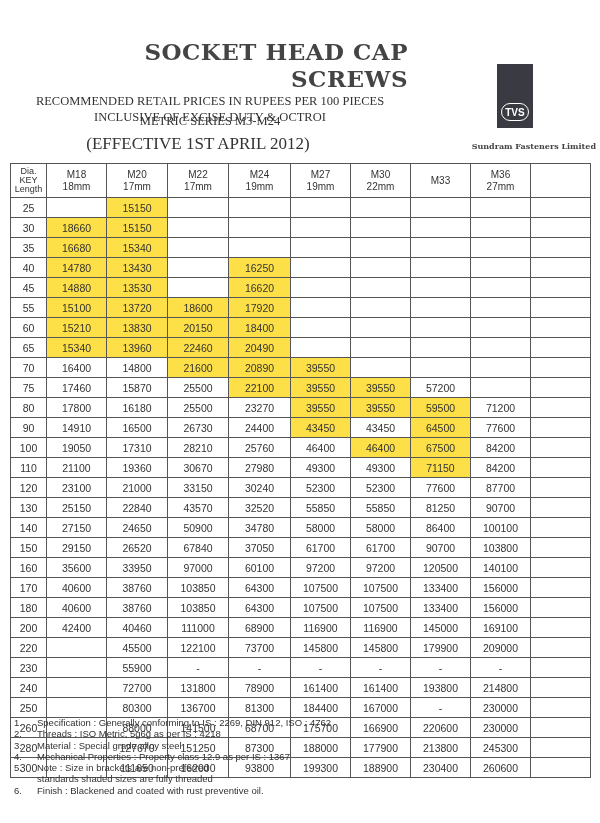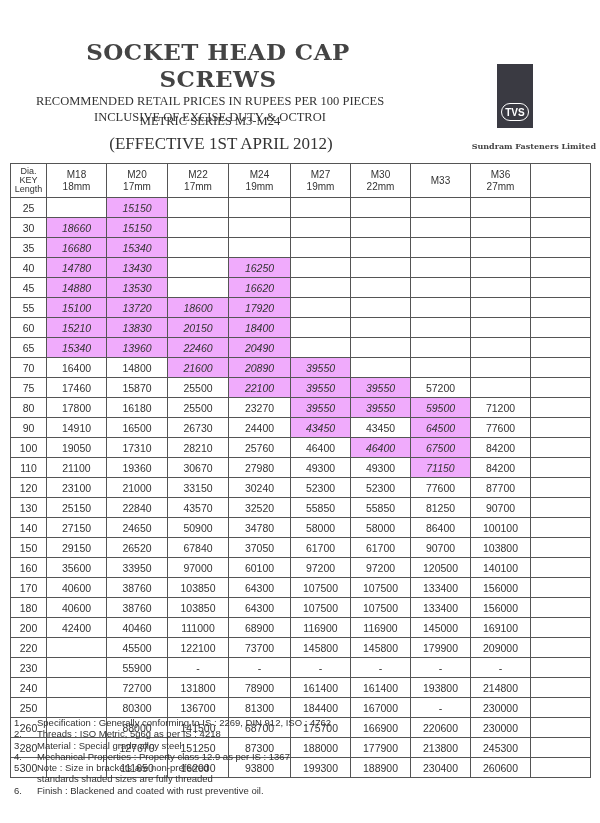--- a/index.html
+++ b/index.html
@@ -1,38 +1,38 @@
 <!DOCTYPE html>
 <html><head>
 <meta charset="utf-8">
 <style>
   html, body { margin:0; padding:0; background:#fff; }
   body { width:600px; height:823px; position:relative; overflow:hidden; color:#222; }
-  .title { position:absolute; left:28px; top:38px; width:380px; text-align:center;
+  .title { position:absolute; left:28px; top:38px; width:380px; text-align:right;
     font-family:"DejaVu Serif", serif; font-weight:bold; font-size:23px; letter-spacing:0.5px; color:#444; }
   .sub { position:absolute; left:0; width:420px; text-align:center;
     font-family:"Liberation Serif", serif; font-size:12.5px; color:#333; }
   .sub1 { top:78px;margin-top:36px; }
   .sub2 { top:94px; }
   .sub3 { top:110px; }
-  .effective { position:absolute; left:91px; top:134px; width:260px; text-align:center;
+  .effective { position:absolute; left:68px; top:134px; width:260px; text-align:center;
     font-family:"Liberation Serif", serif; font-size:17px; color:#333; }
   .logo { position:absolute; left:497px; top:64px; width:36px; height:64px; background:#3a3a42; }
   .logo-mark { position:absolute; left:4px; top:39px; width:28px; height:18px; border:1.5px solid #fff;
     border-radius:9px; color:#fff; font-family:"Liberation Sans", sans-serif; font-weight:bold;
     font-size:10px; line-height:18px; text-align:center; box-sizing:border-box; }
   .company { position:absolute; left:446px; top:141px; width:150px; text-align:right;
     font-family:"DejaVu Serif", serif; font-weight:bold; font-size:8px; color:#444; }
   table.price { position:absolute; left:10px; top:163px; border-collapse:collapse; table-layout:fixed;
     font-family:"Liberation Sans", sans-serif; font-size:10.5px; color:#333; }
   table.price td, table.price th { border:1px solid #555; text-align:center; padding:0; height:19px;
     font-weight:normal; white-space:nowrap; overflow:hidden; }
   table.price th { height:33px; font-size:10px; line-height:12px; vertical-align:middle; }
   table.price th.key { font-size:9px; line-height:9px; }
-  td.sh { background:#f0abfc;font-style:italic; }
+  td.sh { background:#fde047; }
   .notes { position:absolute; left:14px; top:717px; font-family:"Liberation Sans", sans-serif;
     font-size:9.5px; color:#333; line-height:11.3px; }
   .notes .n { display:flex; }
   .notes .num { width:23px; }
 </style>
 </head>
 <body>
 
 <div class="title">SOCKET HEAD CAP SCREWS</div>
 <div class="sub sub1">METRIC SERIES M3-M24</div>

